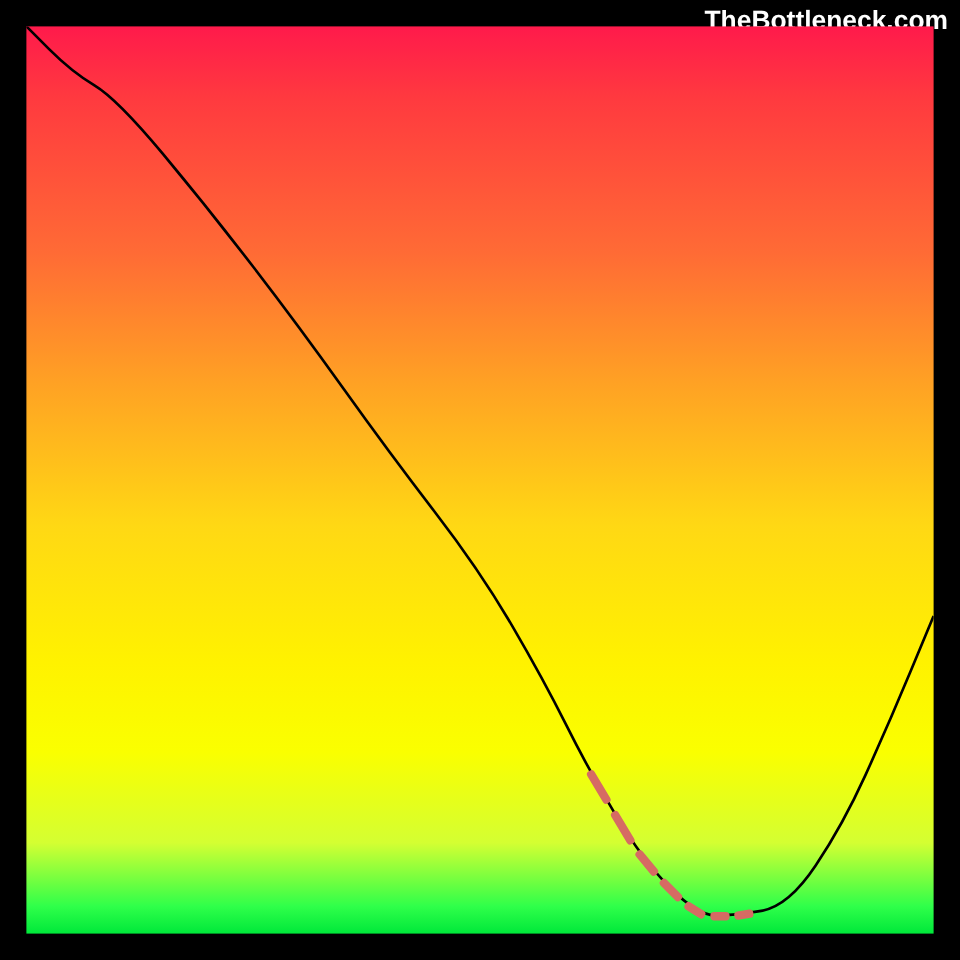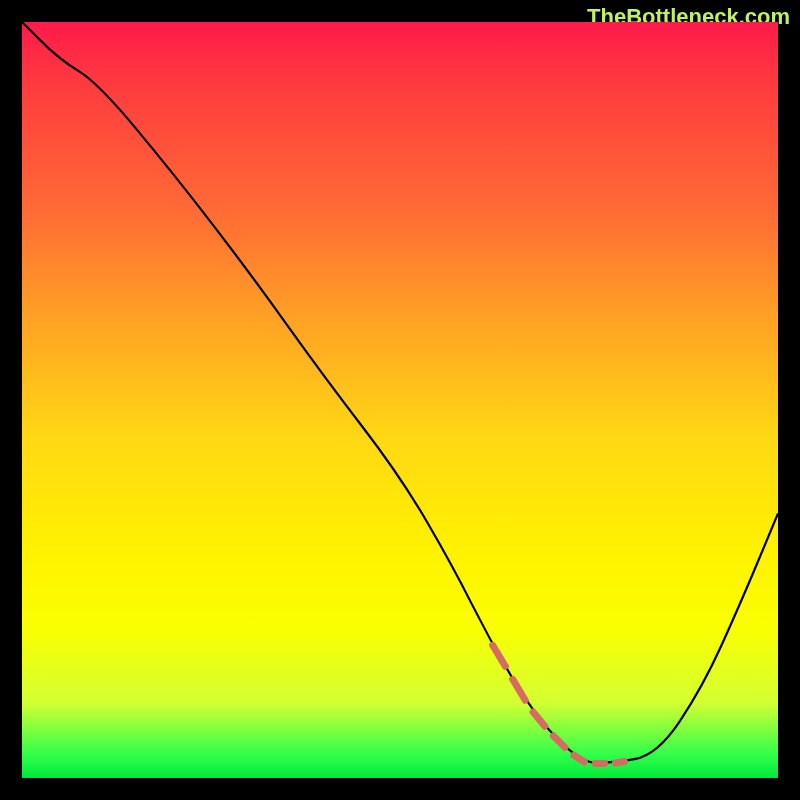--- a/index.html
+++ b/index.html
@@ -1,17 +1,17 @@
 <!DOCTYPE html>
 <html><head>
 <meta charset="utf-8">
 <style>
 html,body{margin:0;padding:0;width:800px;height:800px;background:#000;overflow:hidden}
 .wrap{position:relative;width:800px;height:800px;background:#000}
-.wm{position:absolute;top:4px;right:10px;font-family:Arial,Helvetica,sans-serif;font-size:22px;font-weight:bold;color:#bef264}
+.wm{position:absolute;top:4px;right:10px;font-family:Arial,Helvetica,sans-serif;font-size:22px;font-weight:bold;color:#ffffff}
 .plot{position:absolute;left:22px;top:22px;width:756px;height:756px;background:linear-gradient(to bottom,#ff1a4b 0%,#ff3a3f 8%,#ff6b35 25%,#ffa423 40%,#ffd814 55%,#fff200 70%,#faff00 80%,#d4ff32 90%,#2fff4a 97%,#00e83a 100%)}
 svg.curve{position:absolute;left:0;top:0;width:756px;height:756px}
 path{fill:none;stroke:#000;stroke-width:2.2}
 .seg{position:absolute;background:#d66b63;border-radius:3px}
 </style>
 </head>
 <body>
 
 <div class="wrap">
   <div class="wm">TheBottleneck.com</div>

